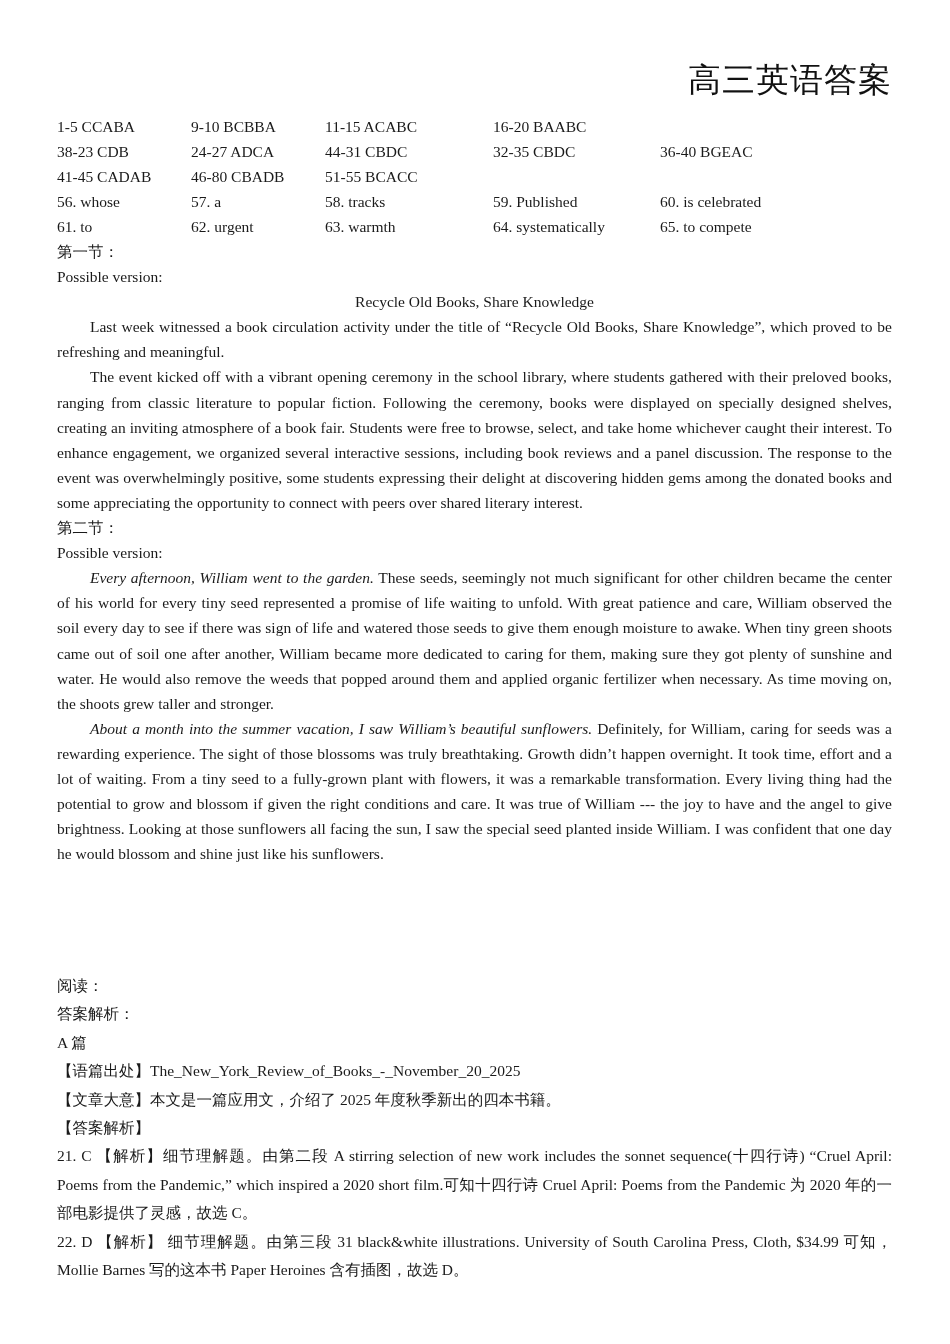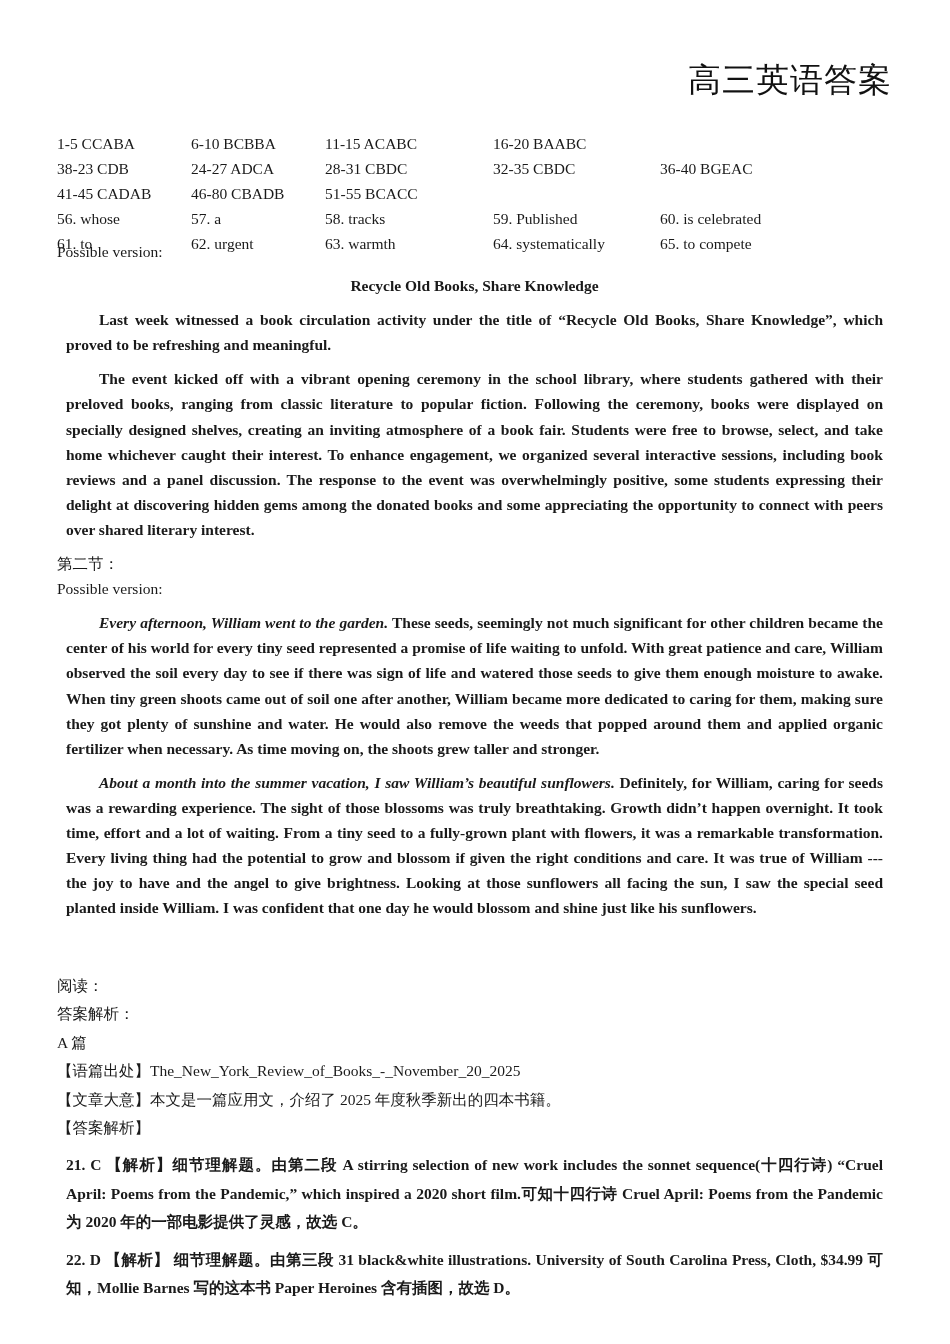--- a/index.html
+++ b/index.html
@@ -9,48 +9,48 @@
     color: #1a1a1a;
   }
   .page { position: absolute; left: 57px; top: 0; width: 835px; }
   .title {
     position: absolute; top: 58px; left: 0; width: 835px; text-align: right;
     font-family: "DejaVu Sans", "Liberation Sans", sans-serif;
     font-size: 33px; letter-spacing: 1px; color: #111;
   }
   .grid { position: absolute; top: 114px; left: 0; width: 835px; font-size: 15.5px; }
   .grid-row { height: 25px; line-height: 25px; position: relative; }
-  .cell { position: absolute; top: 0; white-space: nowrap; margin-top: 17px; }
+  .cell { position: absolute; top: 0; white-space: nowrap; }
   .c0 { left: 0; } .c1 { left: 134px; } .c2 { left: 268px; } .c3 { left: 436px; text-align: center; } .c4 { left: 603px; }
   .body { position: absolute; top: 239px; left: 0; width: 835px; font-size: 15.5px; line-height: 25.1px; }
   .line { white-space: nowrap; }
-  p { margin: 9px; text-align: justify; text-align-last: left; font-weight: bold; }
+  p { margin: 0; text-align: justify; text-align-last: left; }
   .indent { text-indent: 33px; }
   .center { text-align: center; text-align-last: center; }
   .it { font-style: italic; }
   .analysis { position: absolute; top: 972px; left: 0; width: 835px; font-size: 15.5px; line-height: 28.4px; }
 </style>
 </head>
 <body>
 
 <div class="page">
   <div class="title">高三英语答案</div>
 
   <div class="grid">
     <div class="grid-row">
       <span class="cell c0">1-5 CCABA</span>
-      <span class="cell c1">6-10 BCBBA</span>
+      <span class="cell c1">9-10 BCBBA</span>
       <span class="cell c2">11-15 ACABC</span>
       <span class="cell c3">16-20 BAABC</span>
       <span class="cell c4"></span>
     </div>
     <div class="grid-row">
       <span class="cell c0">38-23 CDB</span>
       <span class="cell c1">24-27 ADCA</span>
-      <span class="cell c2">28-31 CBDC</span>
+      <span class="cell c2">44-31 CBDC</span>
       <span class="cell c3">32-35 CBDC</span>
       <span class="cell c4">36-40 BGEAC</span>
     </div>
     <div class="grid-row">
       <span class="cell c0">41-45 CADAB</span>
       <span class="cell c1">46-80 CBADB</span>
       <span class="cell c2">51-55 BCACC</span>
       <span class="cell c3"></span>
       <span class="cell c4"></span>
     </div>
@@ -64,20 +64,21 @@
     <div class="grid-row">
       <span class="cell c0">61. to</span>
       <span class="cell c1">62. urgent</span>
       <span class="cell c2">63. warmth</span>
       <span class="cell c3">64. systematically</span>
       <span class="cell c4">65. to compete</span>
     </div>
   </div>
 
   <div class="body">
+    <div class="line">第一节：</div>
     <div class="line">Possible version:</div>
     <p class="center">Recycle Old Books, Share Knowledge</p>
     <p class="indent">Last week witnessed a book circulation activity under the title of “Recycle Old Books, Share Knowledge”, which proved to be refreshing and meaningful.</p>
     <p class="indent">The event kicked off with a vibrant opening ceremony in the school library, where students gathered with their preloved books, ranging from classic literature to popular fiction. Following the ceremony, books were displayed on specially designed shelves, creating an inviting atmosphere of a book fair. Students were free to browse, select, and take home whichever caught their interest. To enhance engagement, we organized several interactive sessions, including book reviews and a panel discussion. The response to the event was overwhelmingly positive, some students expressing their delight at discovering hidden gems among the donated books and some appreciating the opportunity to connect with peers over shared literary interest.</p>
 
     <div class="line">第二节：</div>
     <div class="line">Possible version:</div>
     <p class="indent"><span class="it">Every afternoon, William went to the garden.</span><span> These seeds, seemingly not much significant for other children became the center of his world for every tiny seed represented a promise of life waiting to unfold. With great patience and care, William observed the soil every day to see if there was sign of life and watered those seeds to give them enough moisture to awake. When tiny green shoots came out of soil one after another, William became more dedicated to caring for them, making sure they got plenty of sunshine and water. He would also remove the weeds that popped around them and applied organic fertilizer when necessary. As time moving on, the shoots grew taller and stronger.</span></p>
     <p class="indent"><span class="it">About a month into the summer vacation, I saw William’s beautiful sunflowers.</span><span> Definitely, for William, caring for seeds was a rewarding experience. The sight of those blossoms was truly breathtaking. Growth didn’t happen overnight. It took time, effort and a lot of waiting. From a tiny seed to a fully-grown plant with flowers, it was a remarkable transformation. Every living thing had the potential to grow and blossom if given the right conditions and care. It was true of William --- the joy to have and the angel to give brightness. Looking at those sunflowers all facing the sun, I saw the special seed planted inside William. I was confident that one day he would blossom and shine just like his sunflowers.</span></p>
   </div>

